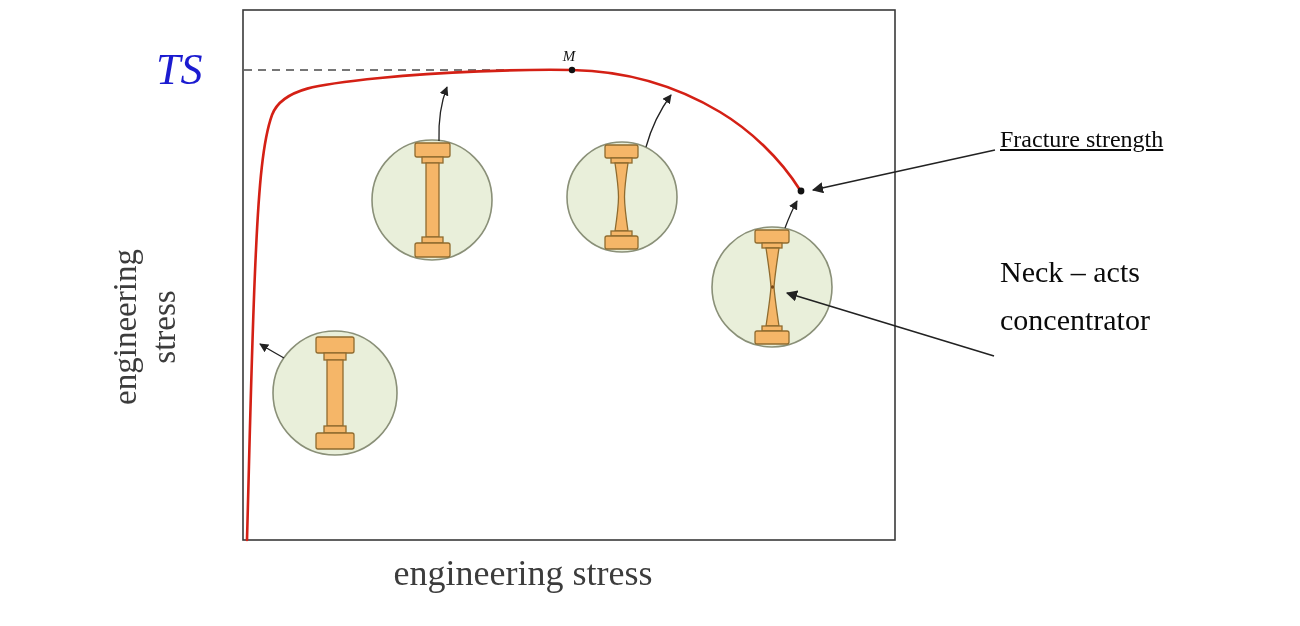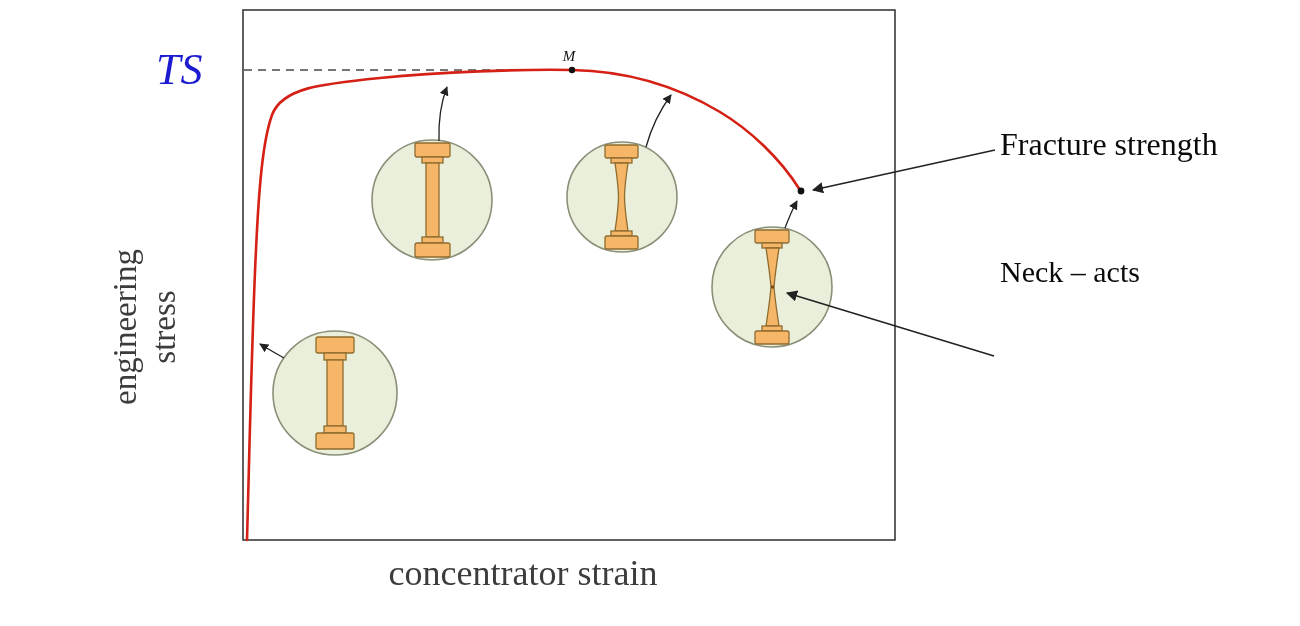--- a/index.html
+++ b/index.html
@@ -37,21 +37,22 @@
     left: 243px;
     top: 552px;
     width: 560px;
     text-align: center;
     font-size: 36px;
   }
   .fracture-label {
     position: absolute;
     left: 1000px;
     top: 126px;
-    font-size: 32px;
+    font-size: 24px;
+    text-decoration: underline;
   }
   .neck-label {
     position: absolute;
     left: 1000px;
     top: 240px;
     font-size: 30px;
     line-height: 48px;
     margin-top: 8px;
   }
   .neck-label span { display: block; }
@@ -138,21 +139,22 @@
     <path d="M 994 356 L 787 293" fill="none" stroke-width="1.6" marker-end="url(#arrow)" stroke="#222222"></path>
   </svg>
 
   <div class="ts-label" style="color: rgb(27, 27, 208);">TS</div>
 
   <div class="y-axis" style="color: rgb(60, 60, 60);">
     <span>engineering</span><br>
     <span>stress</span>
   </div>
 
-  <div class="x-axis" style="color: rgb(60, 60, 60);">concentrator strain</div>
+  <div class="x-axis" style="color: rgb(60, 60, 60);">engineering stress</div>
 
   <div class="fracture-label" style="color: rgb(10, 10, 10);">Fracture strength</div>
 
   <div class="neck-label" style="color: rgb(10, 10, 10);">
     <span>Neck – acts</span>
+    <span>concentrator</span>
   </div>
 
 </div>
 
 </body></html>

